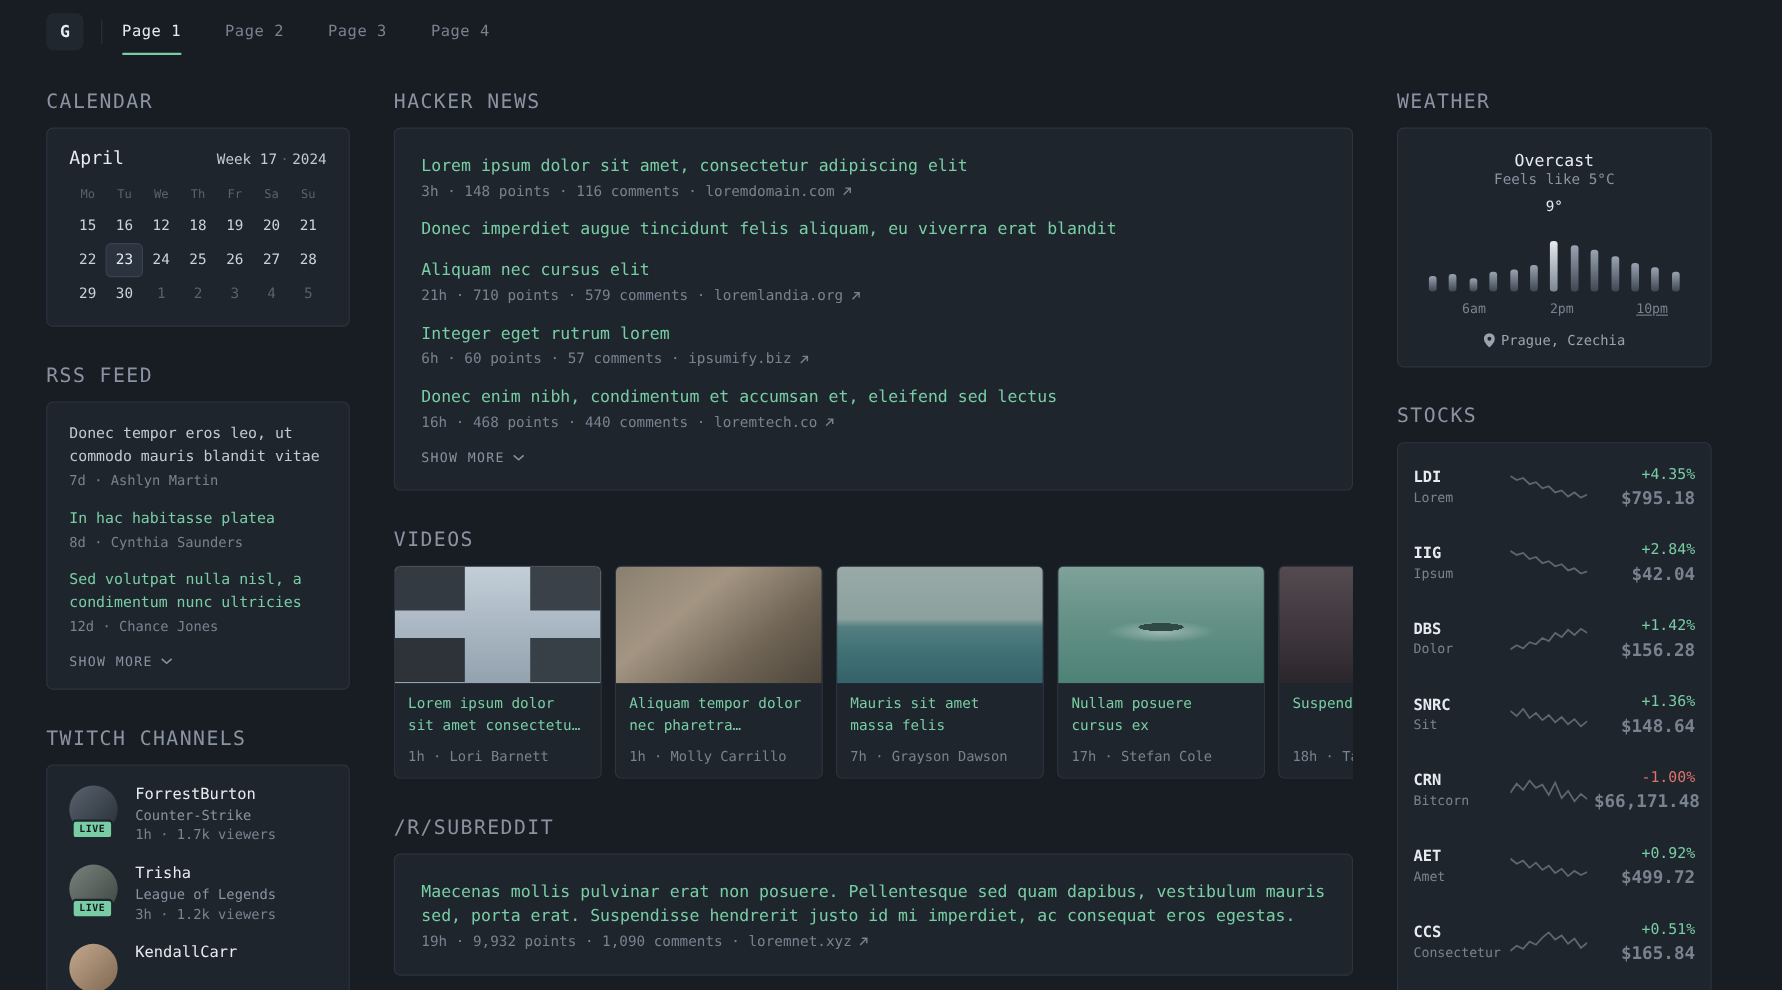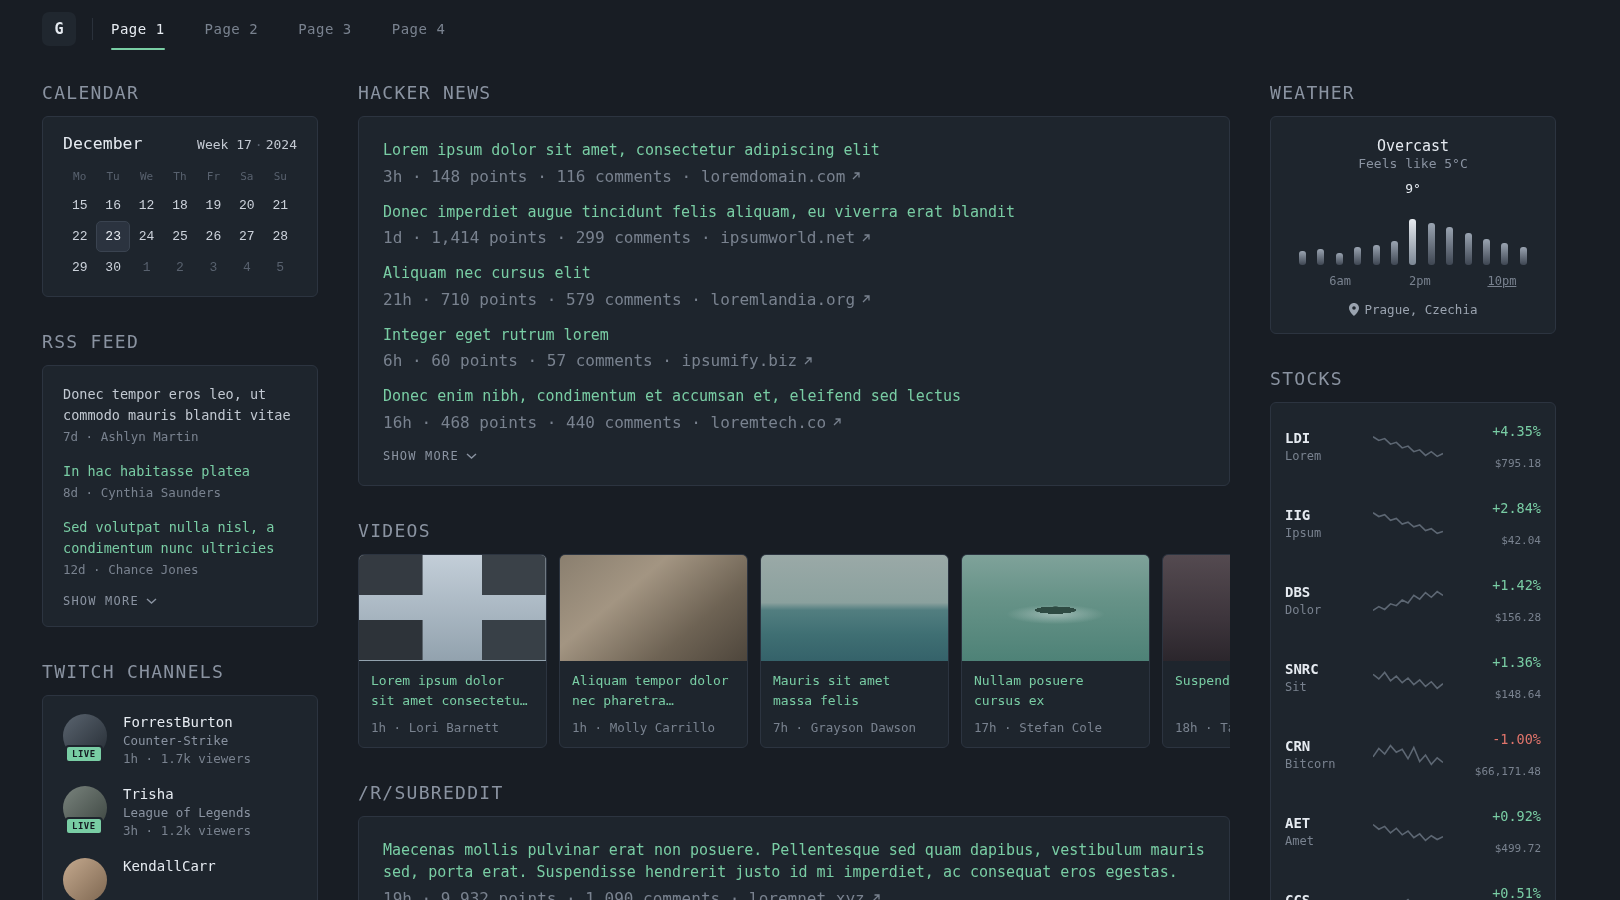--- a/index.html
+++ b/index.html
@@ -35,21 +35,21 @@
   .card{background:var(--card);border:1px solid var(--border);border-radius:6px;}
 
   
   .cal-card{padding:17px 20px 13px;}
   .cal-head{display:flex;justify-content:space-between;align-items:baseline;}
   .cal-month{font-size:16.5px;color:var(--bright);}
   .cal-week{font-size:13px;color:#c3c9d2;}
   .cal-week .sep{color:var(--muted2);margin:0 3px;}
   .cal-dayheads{display:grid;grid-template-columns:repeat(7,1fr);margin-top:17px;font-size:11px;color:var(--muted2);text-align:center;}
   .cal-grid{display:grid;grid-template-columns:repeat(7,1fr);margin-top:7px;}
-  .cal-day{height:31px;display:flex;align-items:center;justify-content:center;font-size:13px;color:#ccd2db;border-radius:5px;cursor:pointer;font-family:Liberation Mono, monospace;}
+  .cal-day{height:31px;display:flex;align-items:center;justify-content:center;font-size:13px;color:#ccd2db;border-radius:5px;cursor:pointer;}
   .cal-day.muted{color:var(--muted2);}
   .cal-day.selected{background:#2b333f;border:1px solid #3a4350;color:var(--bright);}
 
   
   .feed-card{padding:18px 20px;}
   .feed-item + .feed-item{margin-top:17px;}
   .feed-title{display:block;font-size:13.5px;line-height:1.55;color:#c2c9d2;cursor:pointer;}
   .feed-title.accent{color:var(--accent);}
   .feed-meta{margin-top:3px;font-size:12.5px;color:var(--muted);}
   .show-more{margin-top:17px;display:flex;align-items:center;gap:7px;font-size:12px;letter-spacing:1.2px;color:var(--sec);cursor:pointer;}
@@ -64,21 +64,21 @@
   .live-badge{position:absolute;left:2px;bottom:-5px;background:var(--accent);color:#131921;font-size:9px;font-weight:bold;
               letter-spacing:.5px;padding:2px 5px;border-radius:4px;border:2px solid var(--card);}
   .tw-name{font-size:14px;color:var(--bright);}
   .tw-cat{font-size:12.5px;color:var(--sec);margin-top:3px;}
   .tw-meta{font-size:12.5px;color:var(--muted);margin-top:3px;}
 
   
   .hn-card{padding:22px 24px;}
   .hn-item + .hn-item{margin-top:15px;}
   .hn-title{display:block;font-size:15px;line-height:1.5;color:var(--accent);cursor:pointer;}
-  .hn-meta{margin-top:5px;font-size:16px;color:var(--muted);display:flex;align-items:center;gap:6px;}
+  .hn-meta{margin-top:5px;font-size:13px;color:var(--muted);display:flex;align-items:center;gap:6px;}
   .ext-icon{width:10px;height:10px;color:var(--muted);}
 
   
   .videos-row{display:flex;gap:12px;overflow:hidden;}
   .video-card{width:189px;flex:none;background:var(--card);border:1px solid var(--border);border-radius:6px;overflow:hidden;cursor:pointer;}
   .video-thumb{height:106px;}
   .video-body{padding:10px 12px 12px;}
   .video-title{font-size:13px;line-height:1.55;color:var(--accent);min-height:40px;}
   .video-meta{margin-top:9px;font-size:12.5px;color:var(--muted);white-space:nowrap;overflow:hidden;}
   .thumb-0{background-image:
@@ -114,21 +114,21 @@
   .stocks-card{padding:5px 0;}
   .stock-row{display:flex;align-items:center;gap:6px;padding:15px 14px;cursor:pointer;}
   .stock-left{width:82px;flex:none;}
   .stock-sym{font-size:14px;font-weight:600;color:var(--bright);}
   .stock-name{font-size:12px;color:var(--muted);margin-top:3px;white-space:nowrap;overflow:hidden;}
   .stock-spark{flex:1;height:30px;}
   .stock-spark svg{width:100%;height:100%;display:block;}
   .stock-right{width:92px;flex:none;text-align:right;}
   .stock-change{font-size:13.5px;color:var(--accent);}
   .stock-change.down{color:var(--red);}
-  .stock-price{font-size:11px;color:var(--muted);margin-top:18px;white-space:nowrap;}
+  .stock-price{font-size:16px;color:var(--muted);margin-top:4px;white-space:nowrap;font-weight:bold;}
 </style>
 </head>
 <body>
 
 <header>
   <div class="logo">G</div>
   <div class="logo-sep"></div>
   <nav class="tabs" id="tabs">
       <div class="tab active">Page 1</div>
       <div class="tab">Page 2</div>
@@ -137,21 +137,21 @@
     </nav>
 </header>
 
 <main>
 
   <div>
     <section>
       <h2 class="sec-title">CALENDAR</h2>
       <div class="card cal-card">
         <div class="cal-head">
-          <span class="cal-month">December</span>
+          <span class="cal-month">April</span>
           <span class="cal-week"><span>Week 17</span><span class="sep">·</span><span>2024</span></span>
         </div>
         <div class="cal-dayheads" id="cal-dayheads">
             <div class="cal-dh">Mo</div>
             <div class="cal-dh">Tu</div>
             <div class="cal-dh">We</div>
             <div class="cal-dh">Th</div>
             <div class="cal-dh">Fr</div>
             <div class="cal-dh">Sa</div>
             <div class="cal-dh">Su</div>
@@ -256,26 +256,20 @@
               <a class="hn-title">Lorem ipsum dolor sit amet, consectetur adipiscing elit</a>
               <div class="hn-meta">
                 <span>3h · 148 points · 116 comments · loremdomain.com</span>
                 <svg viewBox="0 0 10 10" class="ext-icon">
                   <path d="M2 8 L8 2 M3.5 2 H8 V6.5" fill="none" stroke="currentColor" stroke-width="1.3"></path>
                 </svg>
               </div>
             </div>
             <div class="hn-item">
               <a class="hn-title">Donec imperdiet augue tincidunt felis aliquam, eu viverra erat blandit</a>
-              <div class="hn-meta">
-                <span>1d · 1,414 points · 299 comments · ipsumworld.net</span>
-                <svg viewBox="0 0 10 10" class="ext-icon">
-                  <path d="M2 8 L8 2 M3.5 2 H8 V6.5" fill="none" stroke="currentColor" stroke-width="1.3"></path>
-                </svg>
-              </div>
             </div>
             <div class="hn-item">
               <a class="hn-title">Aliquam nec cursus elit</a>
               <div class="hn-meta">
                 <span>21h · 710 points · 579 comments · loremlandia.org</span>
                 <svg viewBox="0 0 10 10" class="ext-icon">
                   <path d="M2 8 L8 2 M3.5 2 H8 V6.5" fill="none" stroke="currentColor" stroke-width="1.3"></path>
                 </svg>
               </div>
             </div>

